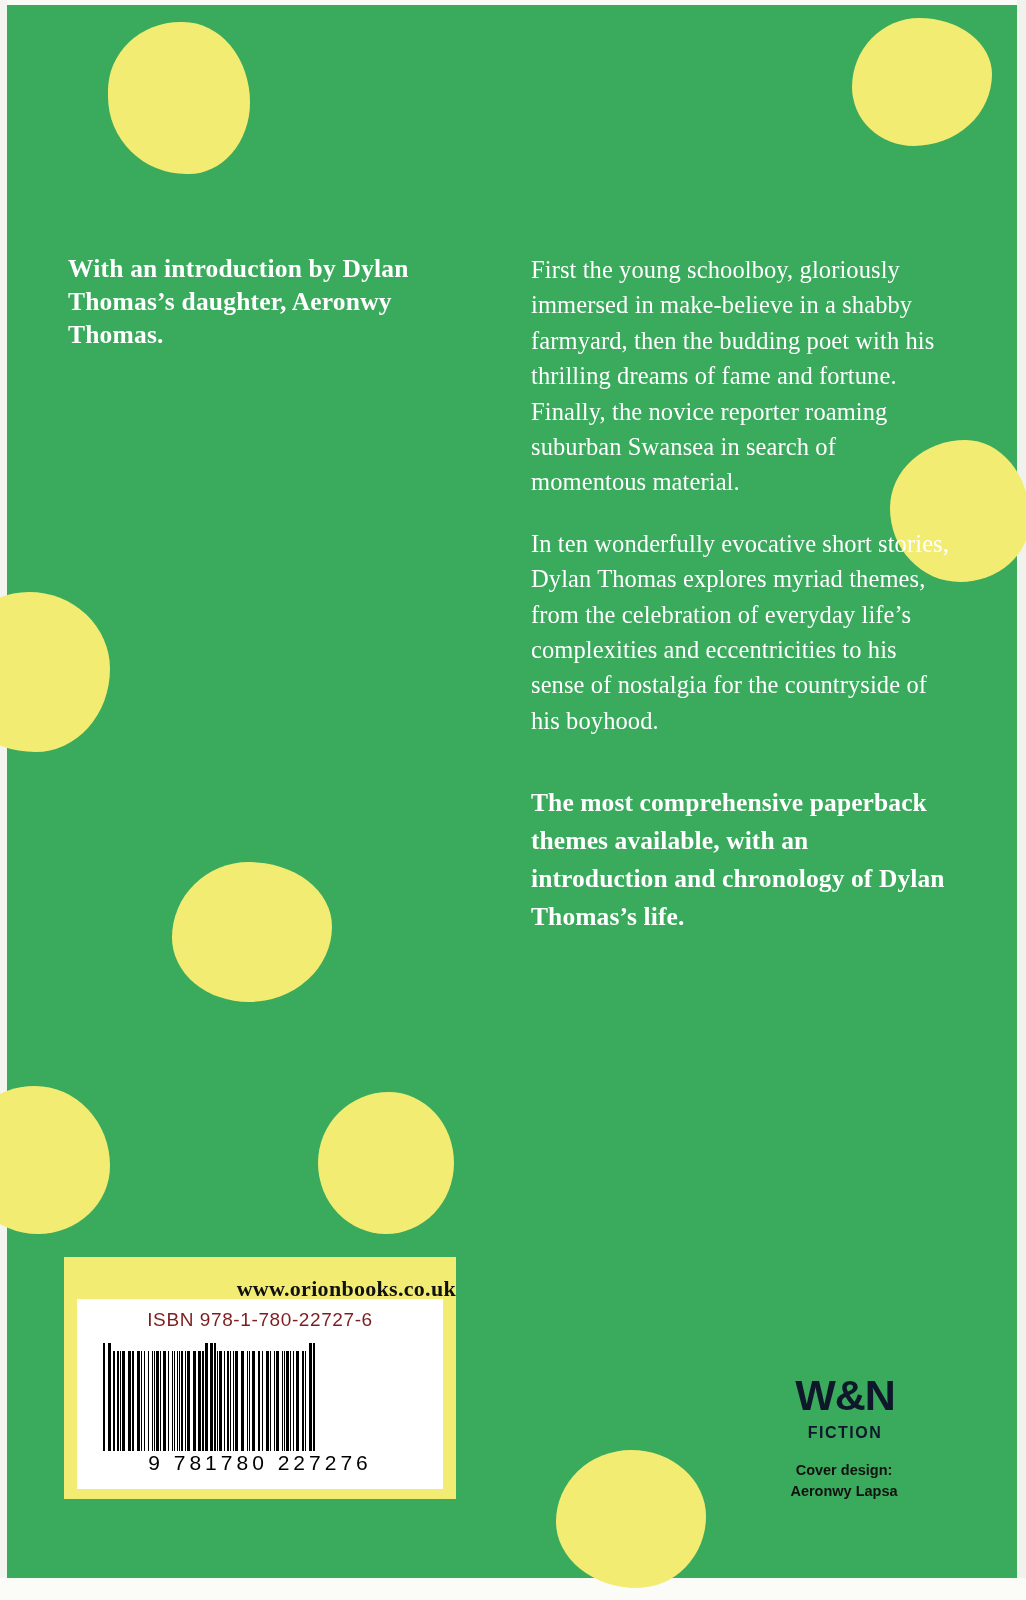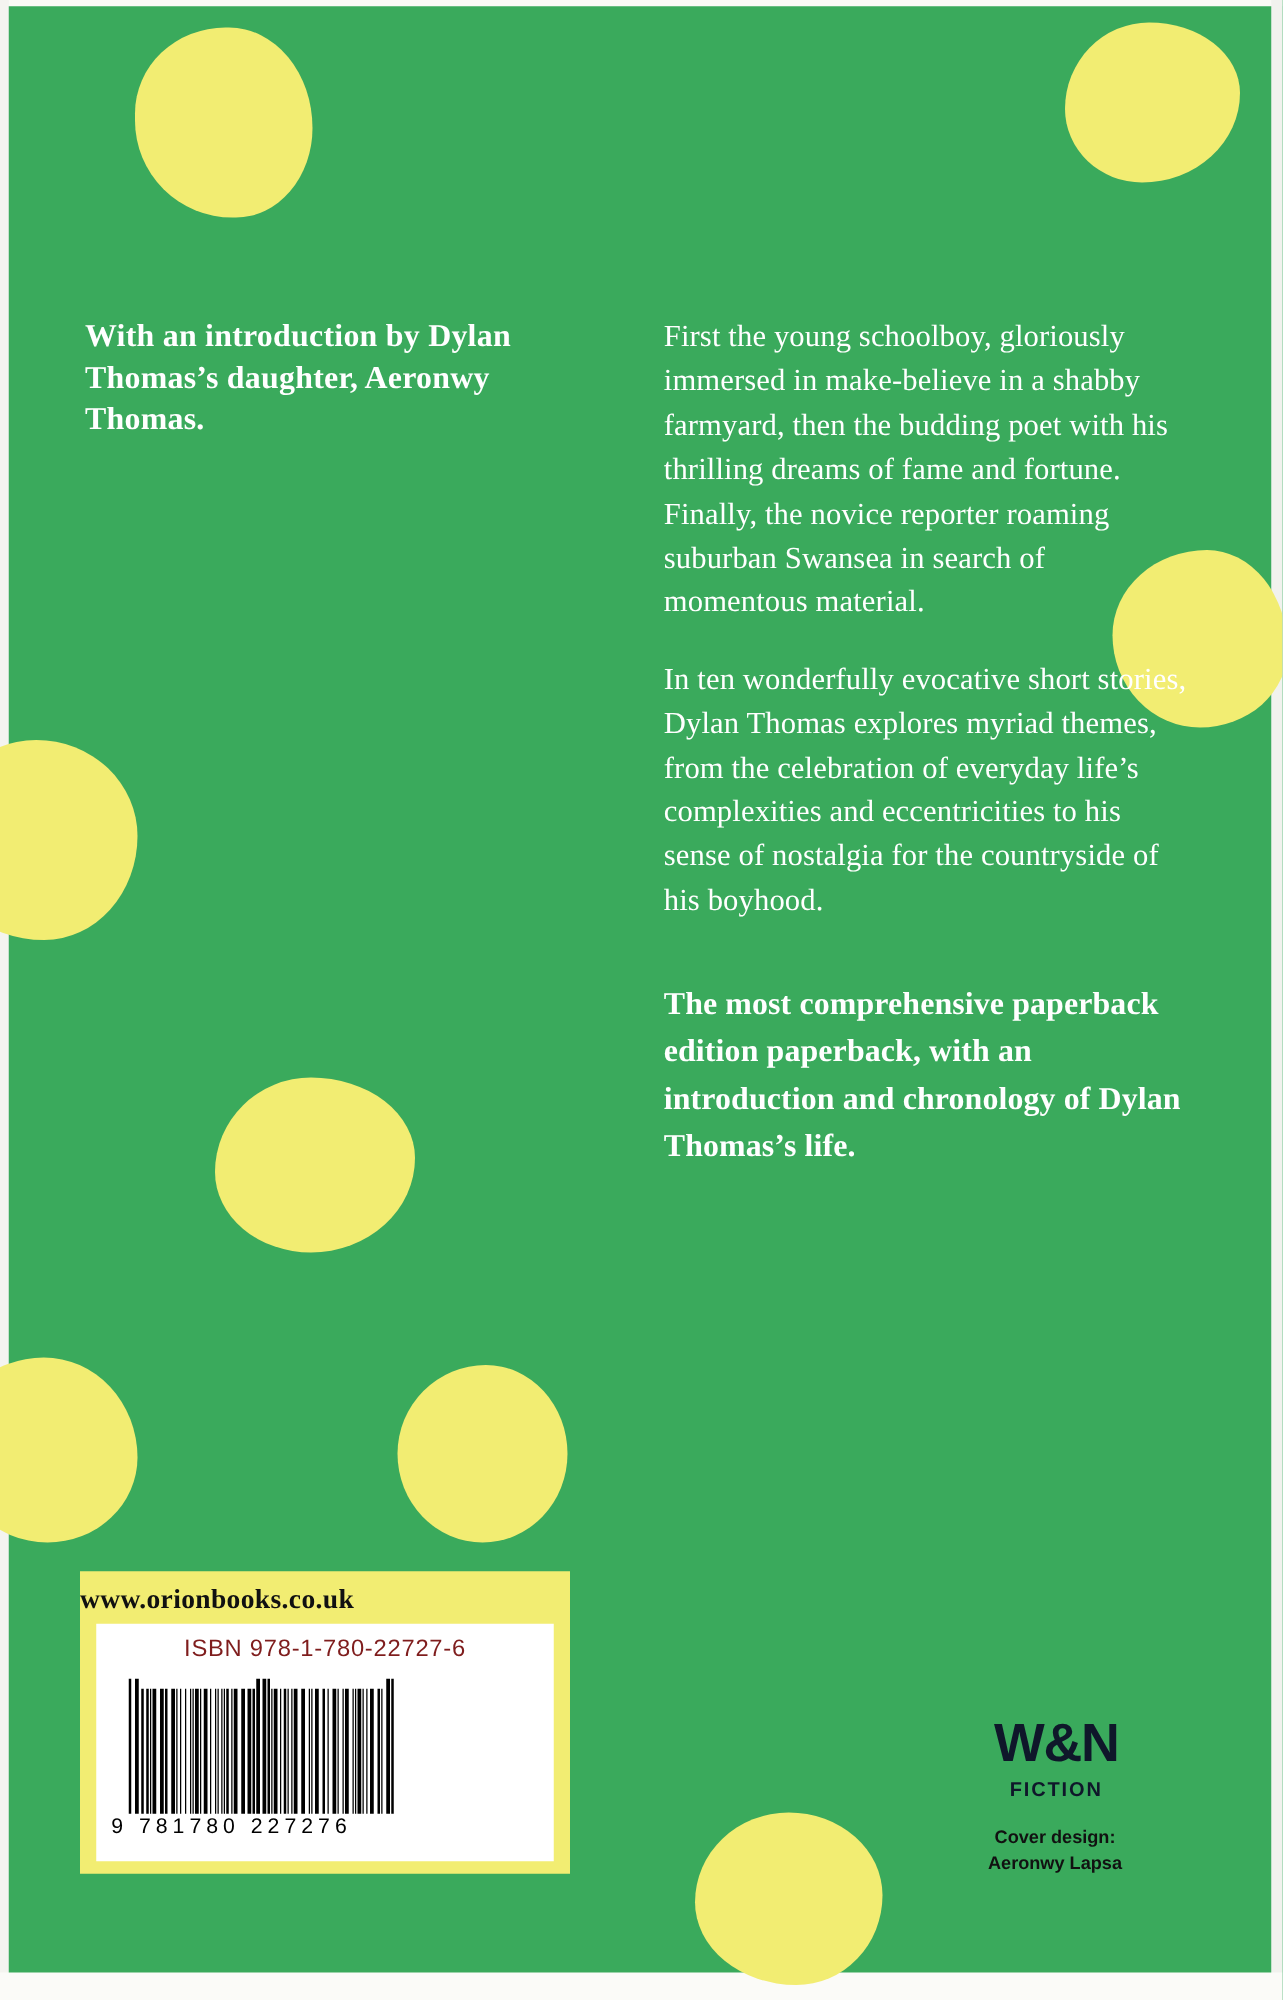--- a/index.html
+++ b/index.html
@@ -89,26 +89,26 @@
     position: absolute;
     left: 64px;
     top: 1257px;
     width: 392px;
     height: 242px;
     background: #f2ed72;
     box-sizing: border-box;
     padding: 0;
   }
   .barcode-url {
-    text-align: left;
+    text-align: right;
     font-family: "Liberation Serif", serif;
     font-weight: bold;
     font-size: 22px;
     color: #111111;
-    padding-top: 9px;
+    padding-top: 19px;
     letter-spacing: 0.3px;
   }
   .barcode-white {
     position: absolute;
     left: 13px;
     top: 42px;
     width: 366px;
     height: 190px;
     background: #ffffff;
   }
@@ -133,24 +133,24 @@
     display: block;
     background: #000;
     height: 100%;
   }
   .ean-digits {
     position: absolute;
     left: 12px;
     top: 152px;
     width: 342px;
     font-family: "Liberation Sans", sans-serif;
-    font-size: 17px;
+    font-size: 21px;
     letter-spacing: 4px;
     color: #000;
-    text-align: left;
+    text-align: center;
   }
 
   
   .publisher {
     position: absolute;
     right: 86px;
     top: 1372px;
     width: 190px;
     text-align: center;
     color: #0f172a;
@@ -199,21 +199,21 @@
   <div class="blob" style="left:172px; top:862px; width:160px; height:140px; border-radius:48% 52% 52% 48% / 54% 46% 54% 46%;"></div>
   <div class="blob" style="left:-40px; top:1086px; width:150px; height:148px; border-radius:50% 50% 48% 52% / 46% 54% 46% 54%;"></div>
   <div class="blob" style="left:318px; top:1092px; width:136px; height:142px; border-radius:52% 48% 50% 50% / 50% 50% 50% 50%;"></div>
   <div class="blob" style="left:556px; top:1450px; width:150px; height:138px; border-radius:50% 50% 46% 54% / 52% 48% 52% 48%;"></div>
 
   <div class="intro-note">With an introduction by Dylan Thomas’s daughter, Aeronwy Thomas.</div>
 
   <div class="blurb">
     <p>First the young schoolboy, gloriously immersed in make-believe in a shabby farmyard, then the budding poet with his thrilling dreams of fame and fortune. Finally, the novice reporter roaming suburban Swansea in search of momentous material.</p>
     <p>In ten wonderfully evocative short stories, Dylan Thomas explores myriad themes, from the celebration of everyday life’s complexities and eccentricities to his sense of nostalgia for the countryside of his boyhood.</p>
-    <p class="bold">The most comprehensive paperback edition paperback, with an introduction and chronology of Dylan Thomas’s life.</p>
+    <p class="bold">The most comprehensive paperback themes available, with an introduction and chronology of Dylan Thomas’s life.</p>
   </div>
 
   <div class="barcode-box">
     <div class="barcode-url">www.orionbooks.co.uk</div>
     <div class="barcode-white">
       <div class="isbn-text">ISBN  978-1-780-22727-6</div>
       <div class="bars" id="bars">
           <span style="width:2px; height:108px; margin-right:3px;"></span>
           <span style="width:3px; height:108px; margin-right:2px;"></span>
           <span style="width:2px; height:100px; margin-right:2px;"></span>

